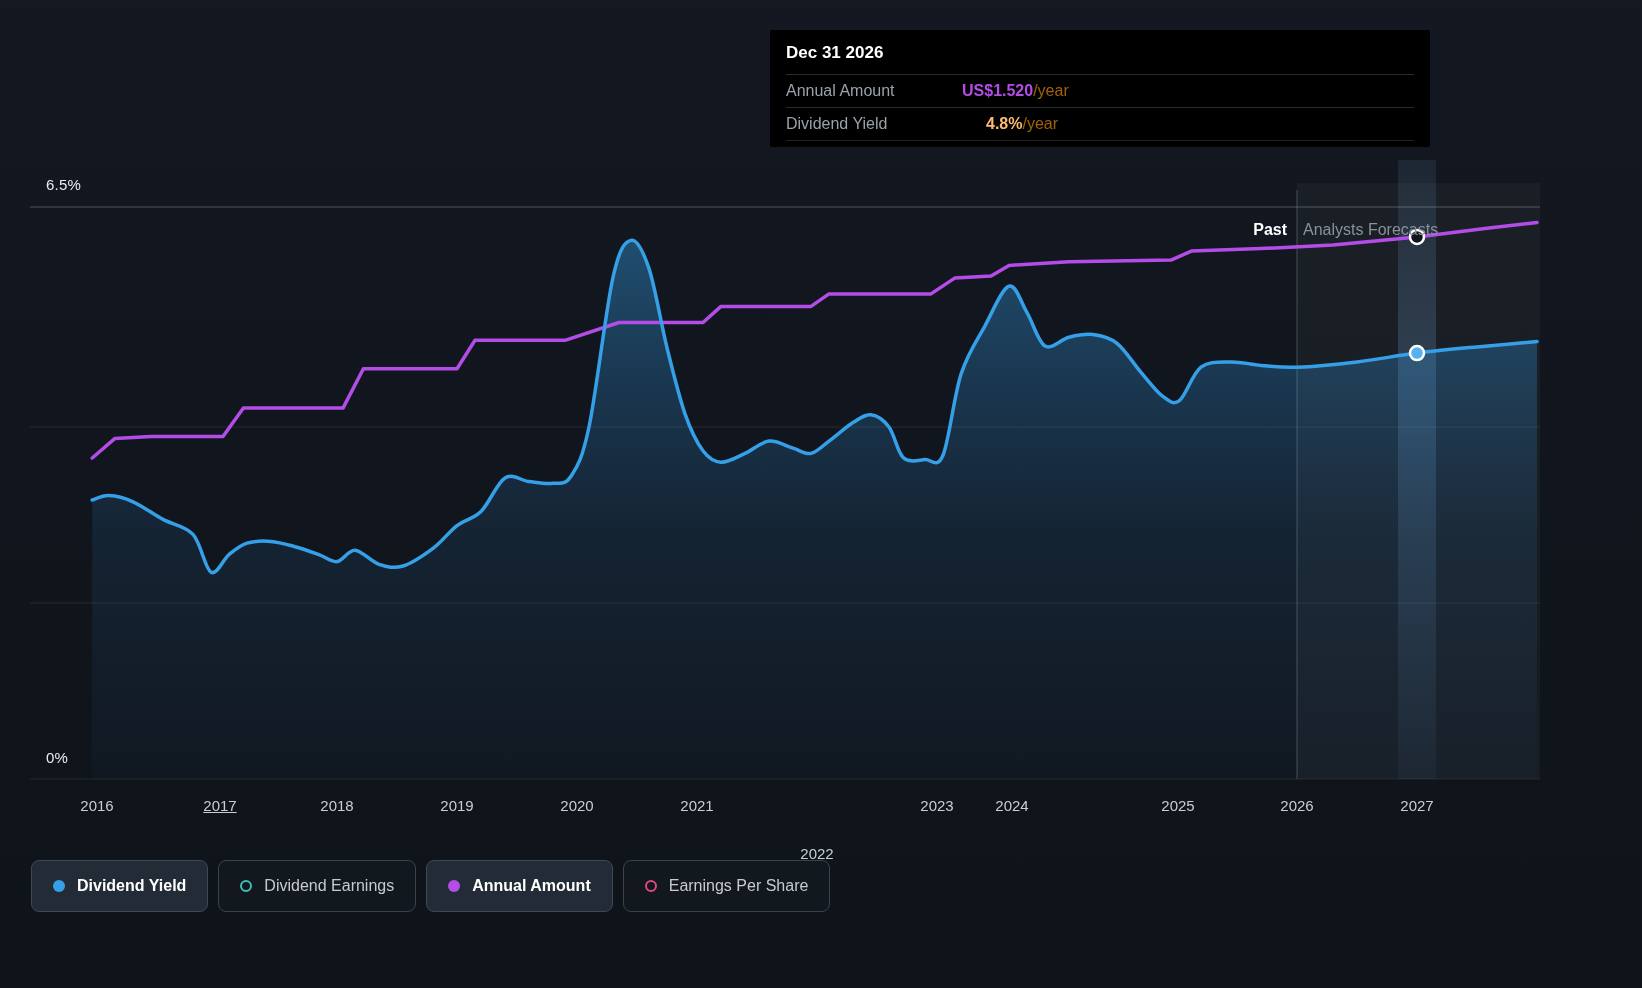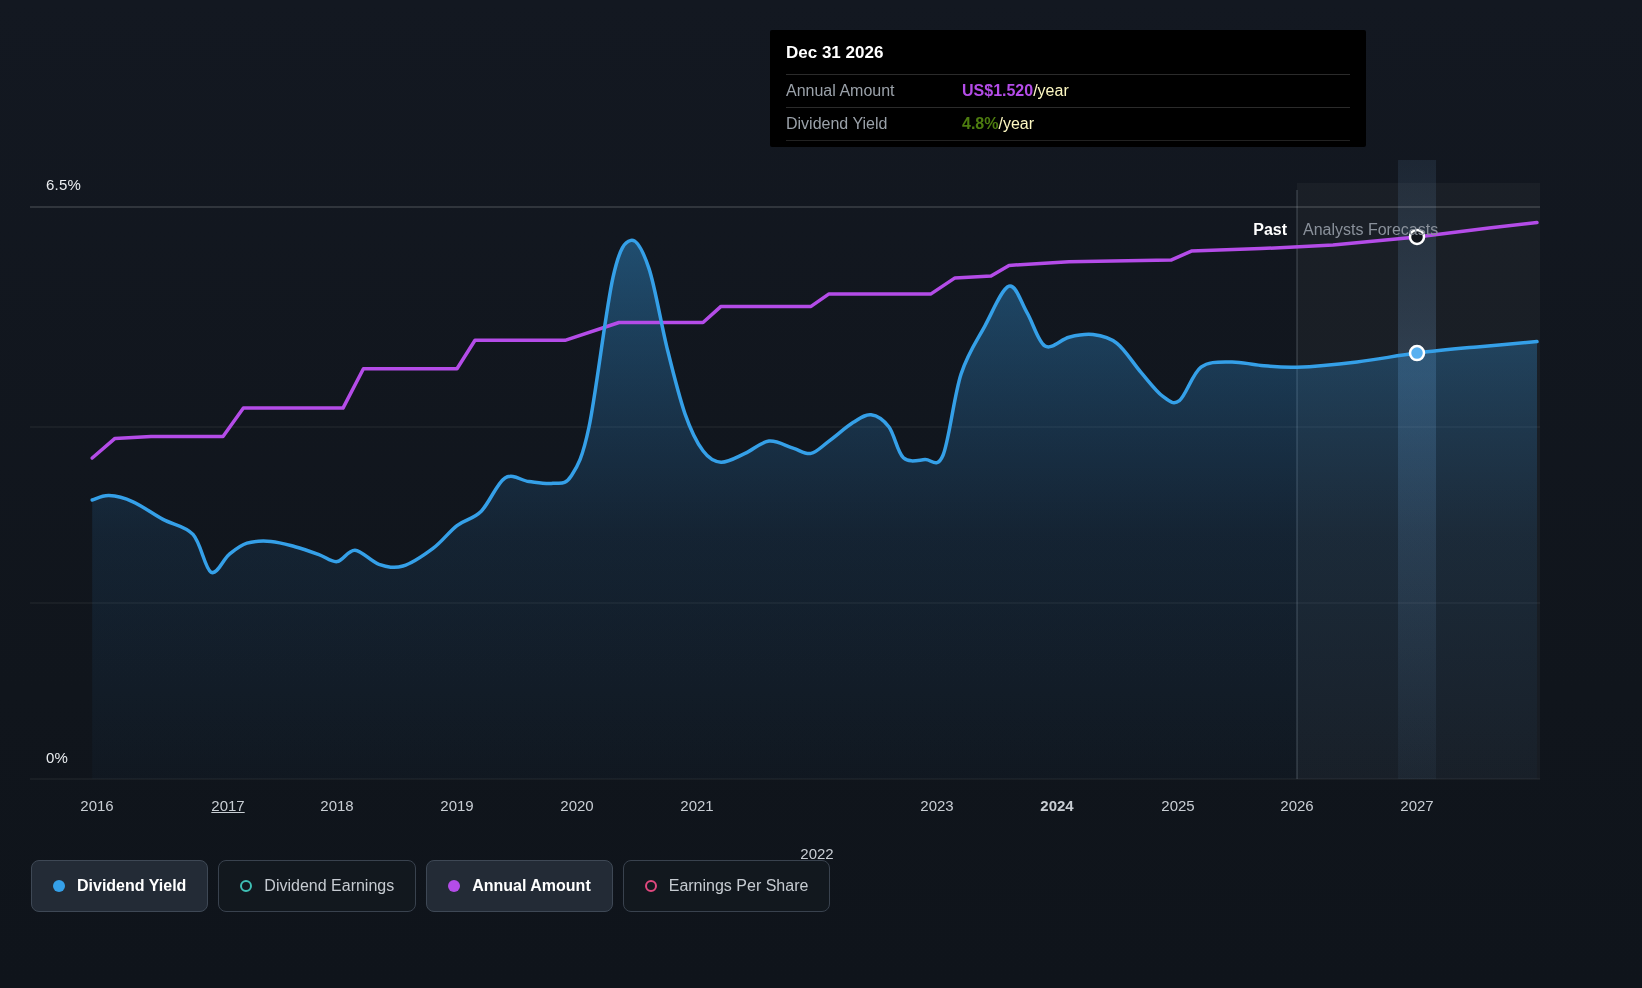--- a/index.html
+++ b/index.html
@@ -6,27 +6,27 @@
   html,body{width:1642px;height:988px}
   body{background:#10151c;font-family:"Liberation Sans",sans-serif;overflow:hidden}
   .root{position:relative;width:1642px;height:988px;background:linear-gradient(180deg,#131821 0%,#10151c 70%,#0f141b 100%)}
   #chart-svg{position:absolute;left:0;top:0}
   .ylabel{position:absolute;color:#e9ecef;font-size:15px;font-weight:500;letter-spacing:.2px}
   .ylabel-top{left:46px;top:176px}
   .ylabel-bottom{left:46px;top:749px}
   .xlabels div{position:absolute;top:797px;width:80px;margin-left:-40px;text-align:center;color:#c9ced4;font-size:15px}
   .past-label{position:absolute;top:221px;width:80px;text-align:right;font-size:16px;font-weight:700;color:#ffffff}
   .forecast-label{position:absolute;top:221px;font-size:16px;color:#8a919b}
-  .tooltip{position:absolute;left:770px;top:30px;width:596px;background:#000;border-radius:2px;padding:13px 16px 6px}
+  .tooltip{position:absolute;left:770px;top:30px;width:660px;background:#000;border-radius:2px;padding:13px 16px 6px}
   .tt-title{color:#fff;font-size:17px;font-weight:700;padding-bottom:11px}
   .tt-row{display:flex;align-items:center;border-top:1px solid #2b2b2b;padding:7px 0;font-size:16px}
   .tt-row.last{border-bottom:1px solid #222}
   .tt-label{width:176px;color:#9aa1a9}
   .tt-main{font-weight:700}
-  .tt-unit{color:#fef9c3}
+  .tt-unit{color:#a16207}
   .legend{position:absolute;left:31px;top:860px;display:flex;gap:10px}
   .legend-pill{display:flex;align-items:center;height:52px;padding:0 21px;border-radius:8px;font-size:16px;cursor:pointer;white-space:nowrap}
   .pill-active{background:#232b36;border:1px solid #3e4855;color:#ffffff;font-weight:600}
   .pill-inactive{background:rgba(22,28,36,.45);border:1px solid #39424e;color:#c6cbd1;font-weight:400}
   .legend-dot{width:12px;height:12px;border-radius:50%;margin-right:12px;flex:0 0 auto}
 </style>
 </head>
 <body>
 
 <div class="root">
@@ -56,46 +56,46 @@
       <path d="M92.2,500C95,499.3 102.2,495.3 109,495.6C115.8,495.9 124,497.8 133,501.8C142,505.8 153,514 163,519.4C173,524.8 185,525.6 193,534.4C201,543.2 205,568.8 211,572.2C217,575.6 223,559.4 229,554.6C235,549.8 240,545.4 247,543.2C254,541 263,540.8 271,541.4C279,542 287,544.5 295,546.7C303,548.9 312,552.1 319,554.6C326,557.1 331,562.3 337,561.6C343,560.9 348,549.8 355,550.2C362,550.7 371,561.7 379,564.3C387,566.9 394,568.7 403,566C412,563.4 424,555.1 433,548.4C442,541.7 449,531.8 457,525.6C465,519.5 473,519.4 481,511.5C489,503.6 497,483 505,478C513,473 521,480.7 529,481.6C537,482.5 546,484.2 553,483.3C560,482.4 565,485.7 571,476.3C577,466.9 582,460.2 589,427C596,393.9 606,308.5 613,277.4C620,246.3 625,241.9 631,240.4C637,238.9 643,250.7 649,268.6C655,286.5 661,323.6 667,347.8C673,372 679,396.6 685,413.8C691,431 697,442.7 703,450.8C709,458.9 714,461.8 721,462.2C728,462.6 737,456.9 745,453.4C753,449.9 761,442 769,441.1C777,440.2 786,446.1 793,448.1C800,450.2 805,454.6 811,453.4C817,452.2 822,446.2 829,441.1C836,436 846,427 853,422.6C860,418.2 865,414 871,414.7C877,415.4 883.6,419.8 889,427C894.4,434.2 897.4,452.4 903.4,457.8C909.4,463.2 918.4,460 925,459.6C931.6,459.2 937,469.4 943,455.2C949,441 954,395.8 961,374.2C968,352.6 977,340.5 985,325.8C993,311.1 1002,288.4 1009,286.2C1016,284 1021,302.6 1027,312.6C1033,322.6 1038,341.9 1045,346C1052,350.1 1061,339.1 1069,337.2C1077,335.3 1085,333.6 1093,334.6C1101,335.6 1109,337.1 1117,343.4C1125,349.7 1133.4,363.6 1141,372.4C1148.6,381.2 1156.2,391.5 1162.6,396.2C1169,400.9 1173,405.4 1179.4,400.6C1185.8,395.8 1192.4,373.7 1201,367.2C1209.6,360.8 1221,362.2 1231,361.9C1241,361.6 1250,364.5 1261,365.4C1272,366.3 1281,367.8 1297,367.2C1313,366.6 1337,364.3 1357,361.9C1377,359.5 1397,355.6 1417,353.1C1437,350.6 1457,348.8 1477,346.9C1497,345 1527,342.5 1537,341.6" fill="none" stroke="#35a0e8" stroke-width="3.5" stroke-linejoin="round" stroke-linecap="round"></path>
       <circle cx="1417" cy="236.9" r="7" fill="#10141b" stroke="#ffffff" stroke-width="2.5"></circle>
       <circle cx="1417" cy="353.1" r="7" fill="#58b0f0" stroke="#ffffff" stroke-width="2.5"></circle>
     </svg>
 
   <div class="ylabel ylabel-top">6.5%</div>
   <div class="ylabel ylabel-bottom">0%</div>
 
   <div class="xlabels" id="xlabels">
       <div style="left: 97px;">2016</div>
-      <div style="left: 228px; text-decoration: underline;">2017</div>
+      <div style="left: 220px; text-decoration: underline;">2017</div>
       <div style="left: 337px;">2018</div>
       <div style="left: 457px;">2019</div>
       <div style="left: 577px;">2020</div>
       <div style="left: 697px;">2021</div>
       <div style="left: 817px; margin-top: 48px;">2022</div>
       <div style="left: 937px;">2023</div>
-      <div style="left: 1057px; font-weight: bold;">2024</div>
+      <div style="left: 1012px;">2024</div>
       <div style="left: 1178px;">2025</div>
       <div style="left: 1297px;">2026</div>
       <div style="left: 1417px;">2027</div>
     </div>
 
   <div class="past-label" id="past-label" style="left: 1207px;">Past</div>
   <div class="forecast-label" id="forecast-label" style="left: 1303px;">Analysts Forecasts</div>
 
   <div class="tooltip">
     <div class="tt-title">Dec 31 2026</div>
     <div class="tt-row">
       <span class="tt-label">Annual Amount</span>
       <span class="tt-main" style="color: rgb(180, 76, 232);">US$1.520</span>
         <span class="tt-unit">/year</span>
     </div>
     <div class="tt-row last">
       <span class="tt-label">Dividend Yield</span>
-      <span class="tt-main" style="color: #4d7c0f;">4.8%</span>
+      <span class="tt-main" style="color: #fdba74; margin-left: 24px;">4.8%</span>
         <span class="tt-unit">/year</span>
     </div>
   </div>
 
   <div class="legend">
     <div class="legend-pill pill-active">
       <span class="legend-dot" style="background: rgb(53, 160, 232);"></span>
       <span>Dividend Yield</span>
     </div>
     <div class="legend-pill pill-inactive">

